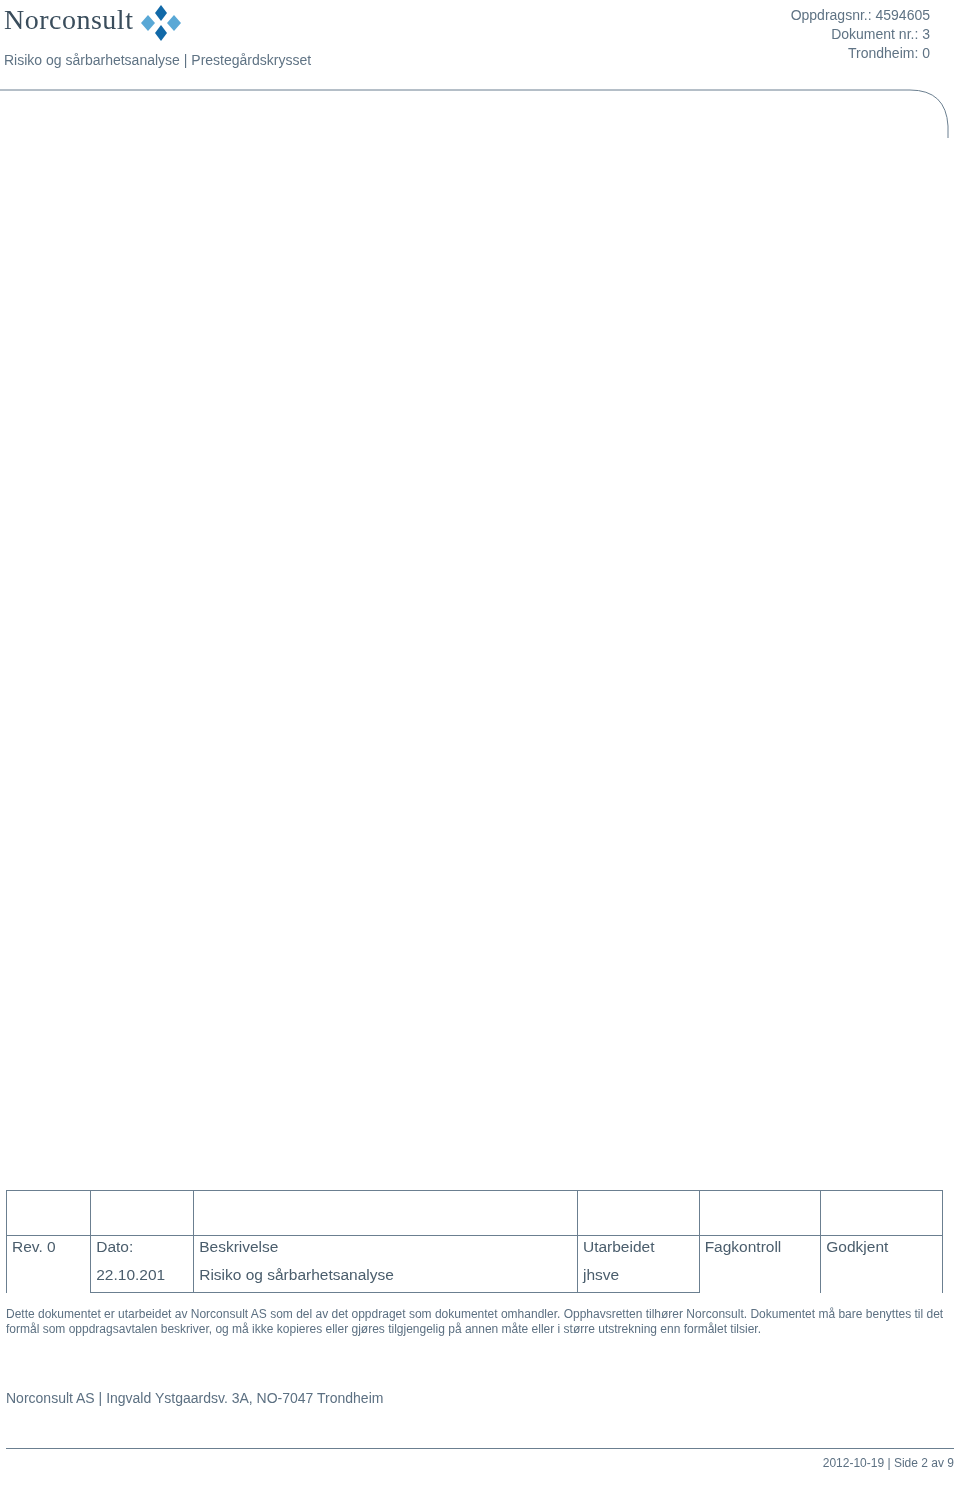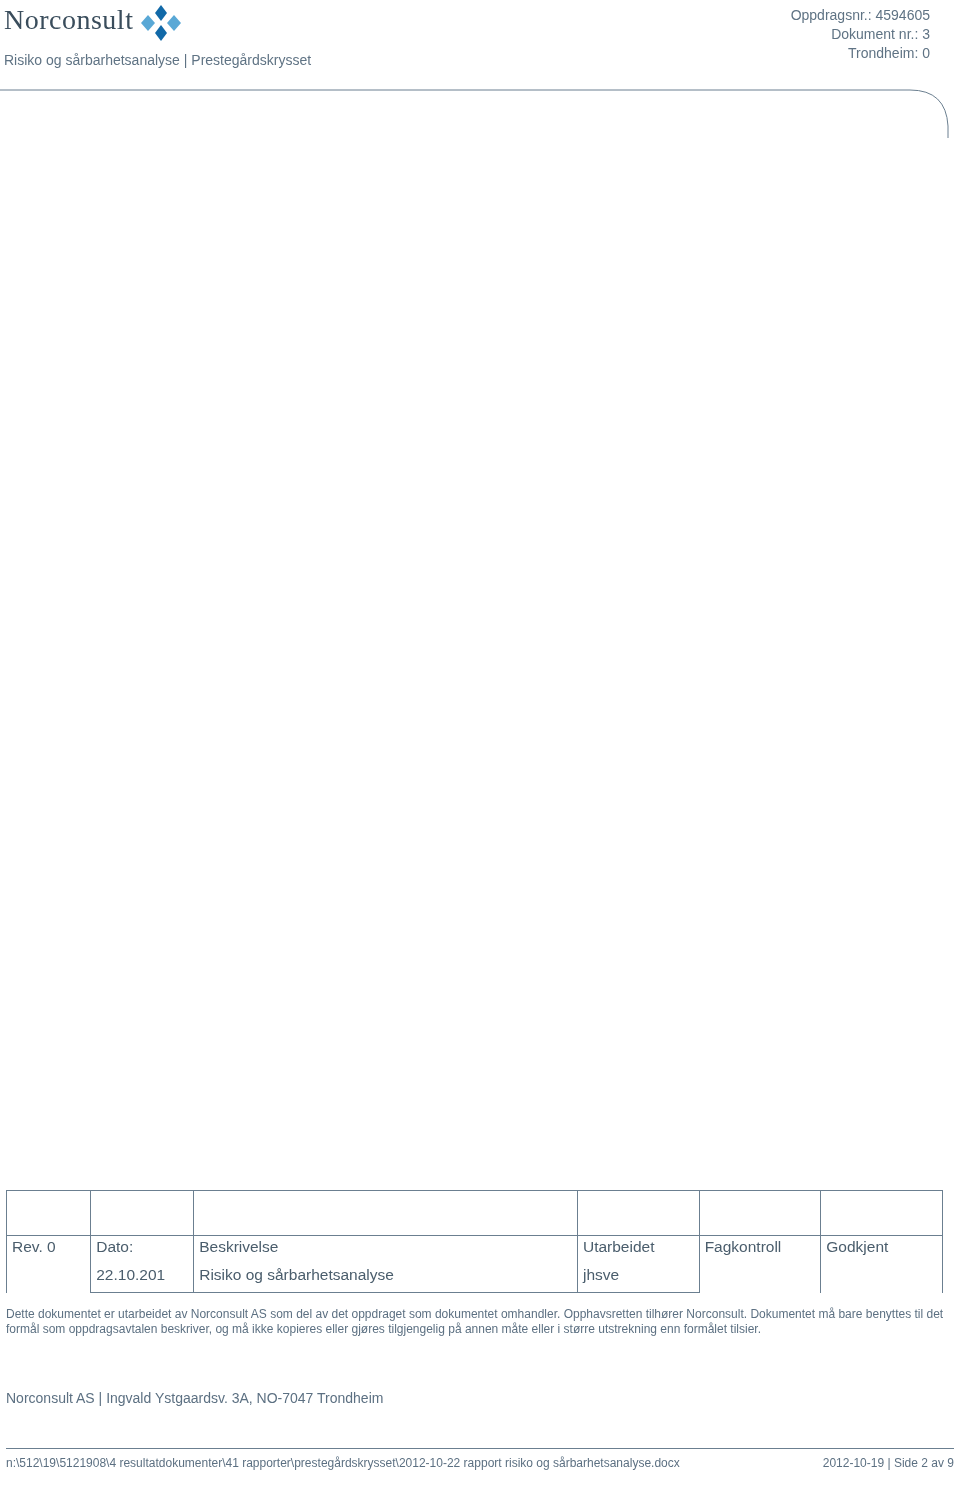--- a/index.html
+++ b/index.html
@@ -229,19 +229,18 @@
     </tbody>
       </table>
   </div>
 
   <div class="disclaimer">Dette dokumentet er utarbeidet av Norconsult AS som del av det oppdraget som dokumentet omhandler. Opphavsretten tilhører Norconsult. Dokumentet må bare benyttes til det formål som oppdragsavtalen beskriver, og må ikke kopieres eller gjøres tilgjengelig på annen måte eller i større utstrekning enn formålet tilsier.</div>
 
   <div class="address">Norconsult AS | Ingvald Ystgaardsv. 3A, NO-7047 Trondheim</div>
 
   <div class="footer-rule"></div>
   <div class="footer">
-    <span class="path">n:\512\19\5121908\4 resultatdokumenter\41 rapporter\prestegårdskrysset\2012-10-22 rapport risiko og sårbarhetsanalyse.docx</span>
     <span class="pageinfo">
       <span>2012-10-19</span><span> | </span><span>Side </span><span>2</span><span> av </span><span>9</span>
     </span>
   </div>
 
 </div>
 
 </body></html>

